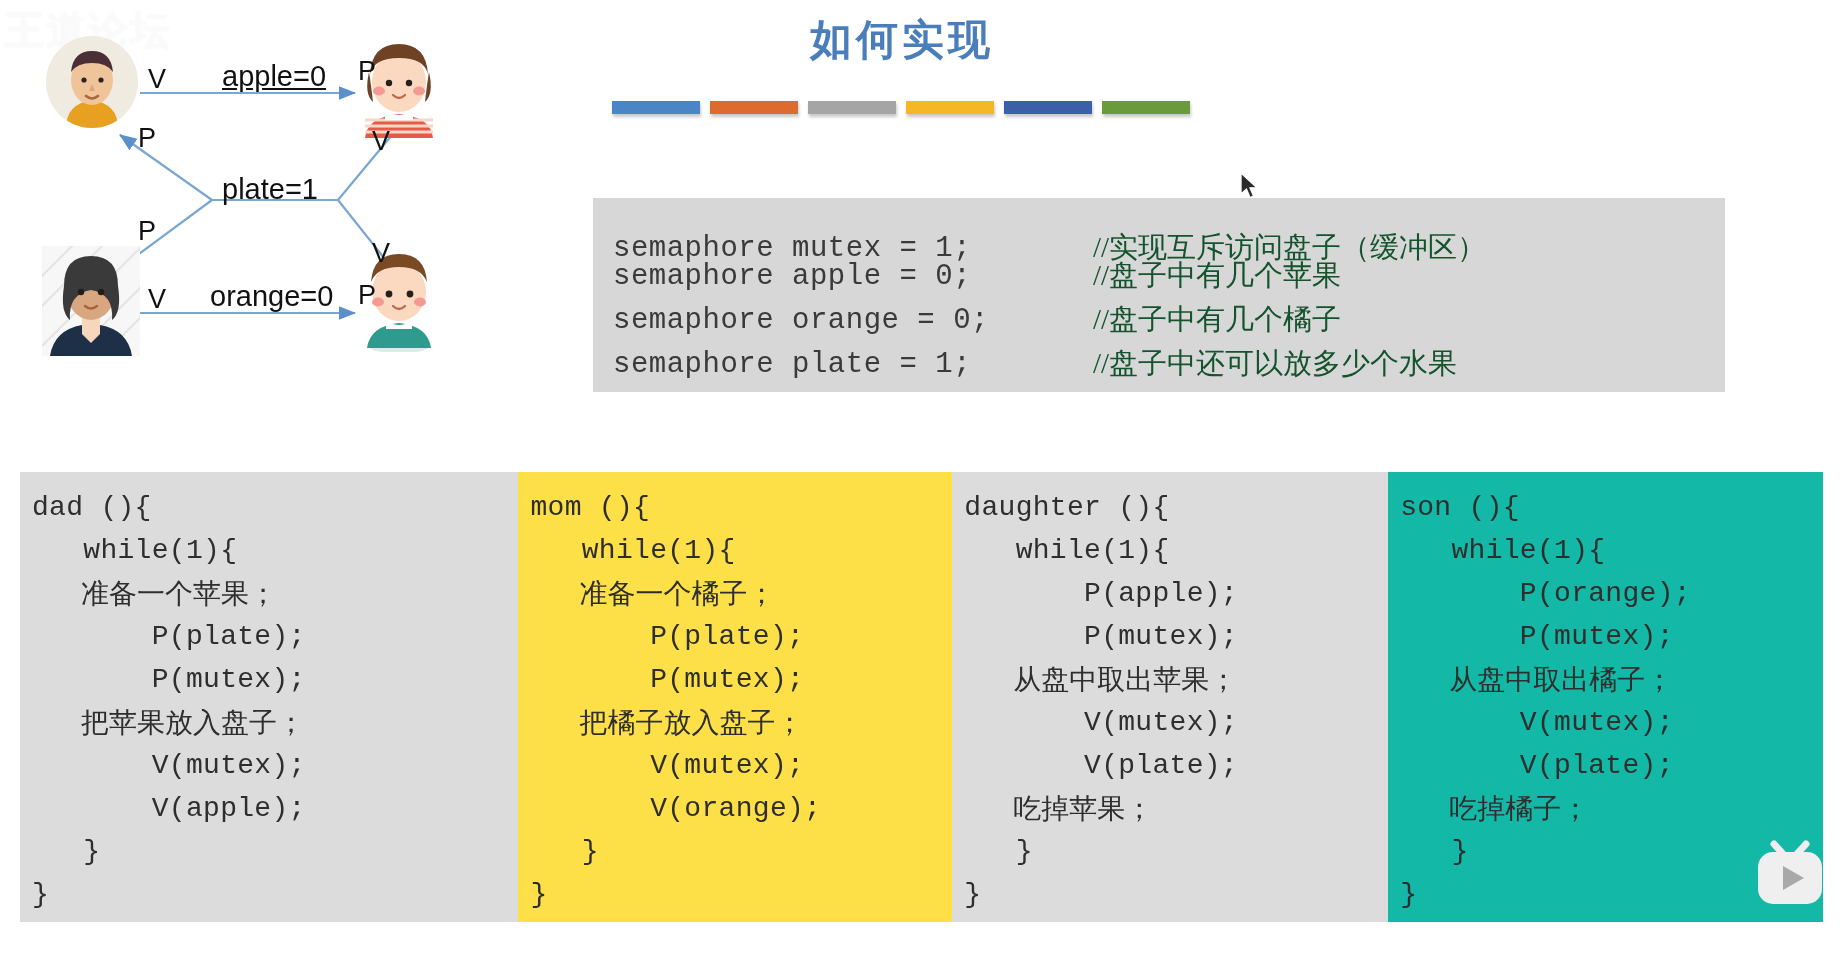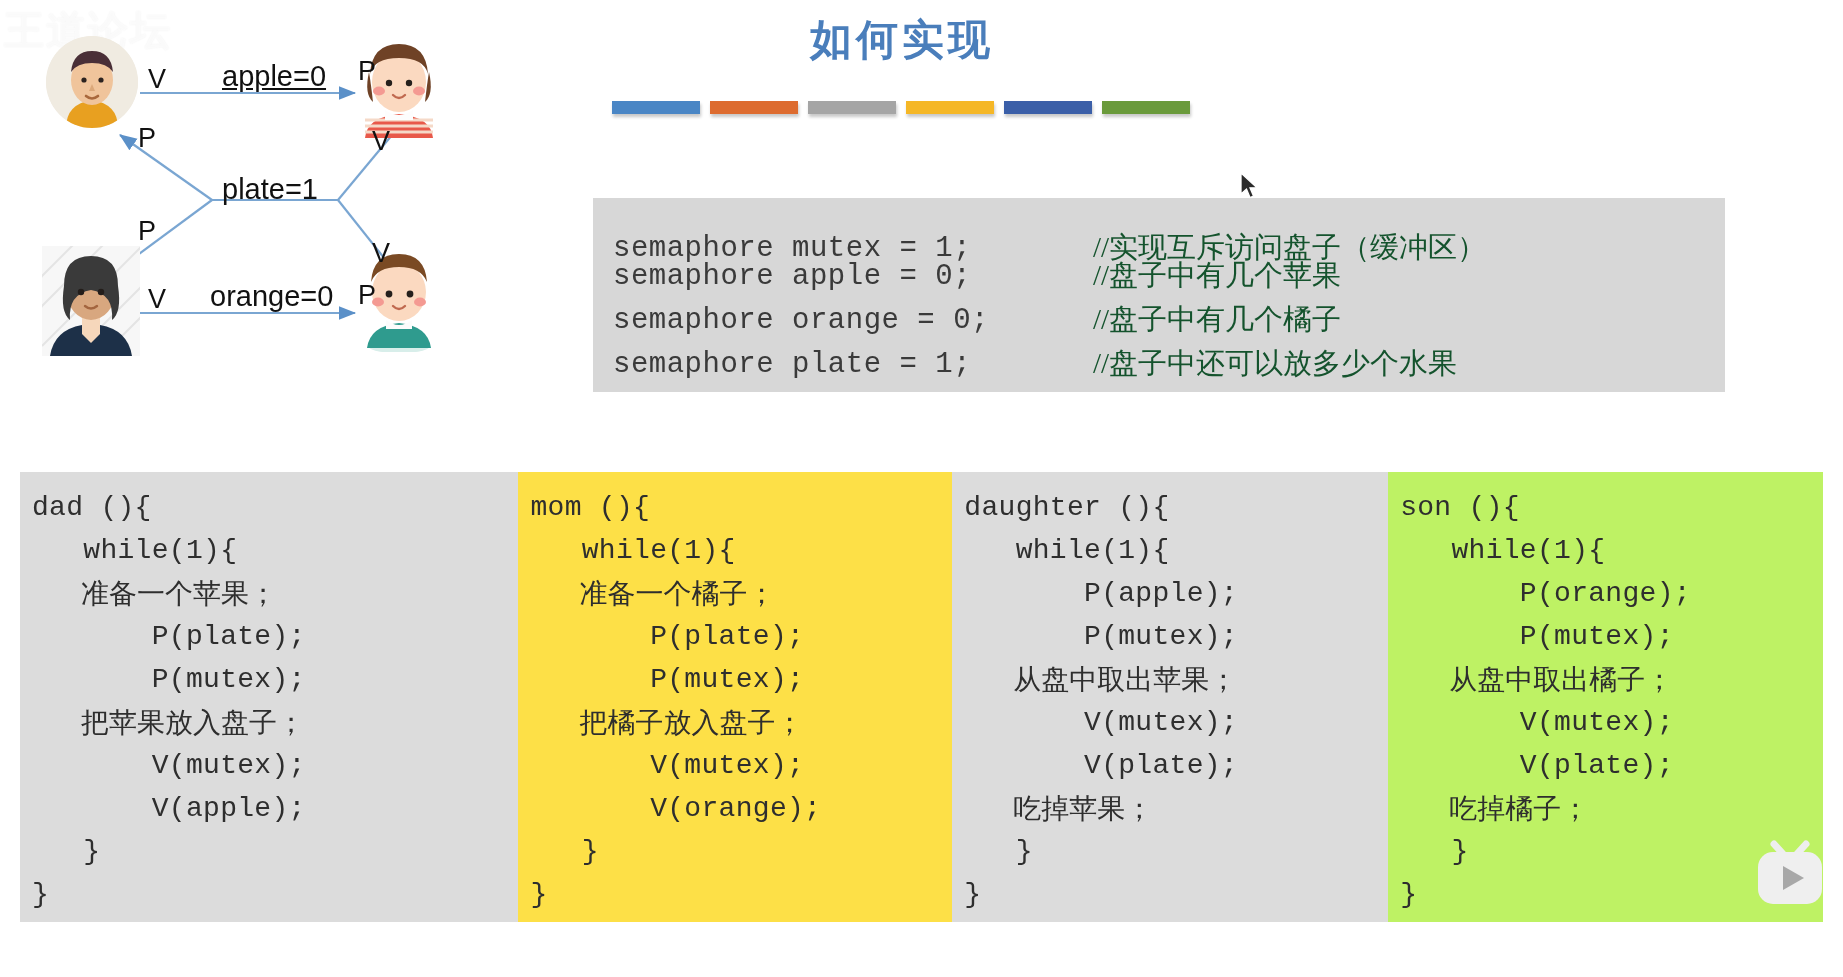--- a/index.html
+++ b/index.html
@@ -230,21 +230,21 @@
         <div class="cline">   while(1){</div>
         <div class="cline">       P(apple);</div>
         <div class="cline">       P(mutex);</div>
         <div class="cline cjk">       从盘中取出苹果；</div>
         <div class="cline">       V(mutex);</div>
         <div class="cline">       V(plate);</div>
         <div class="cline cjk">       吃掉苹果；</div>
         <div class="cline">   }</div>
         <div class="cline">}</div>
       </div>
-      <div class="col c3" style="background: #bef264;">
+      <div class="col c3" style="background: #14b8a6;">
         <div class="cline">son (){</div>
         <div class="cline">   while(1){</div>
         <div class="cline">       P(orange);</div>
         <div class="cline">       P(mutex);</div>
         <div class="cline cjk">       从盘中取出橘子；</div>
         <div class="cline">       V(mutex);</div>
         <div class="cline">       V(plate);</div>
         <div class="cline cjk">       吃掉橘子；</div>
         <div class="cline">   }</div>
         <div class="cline">}</div>

